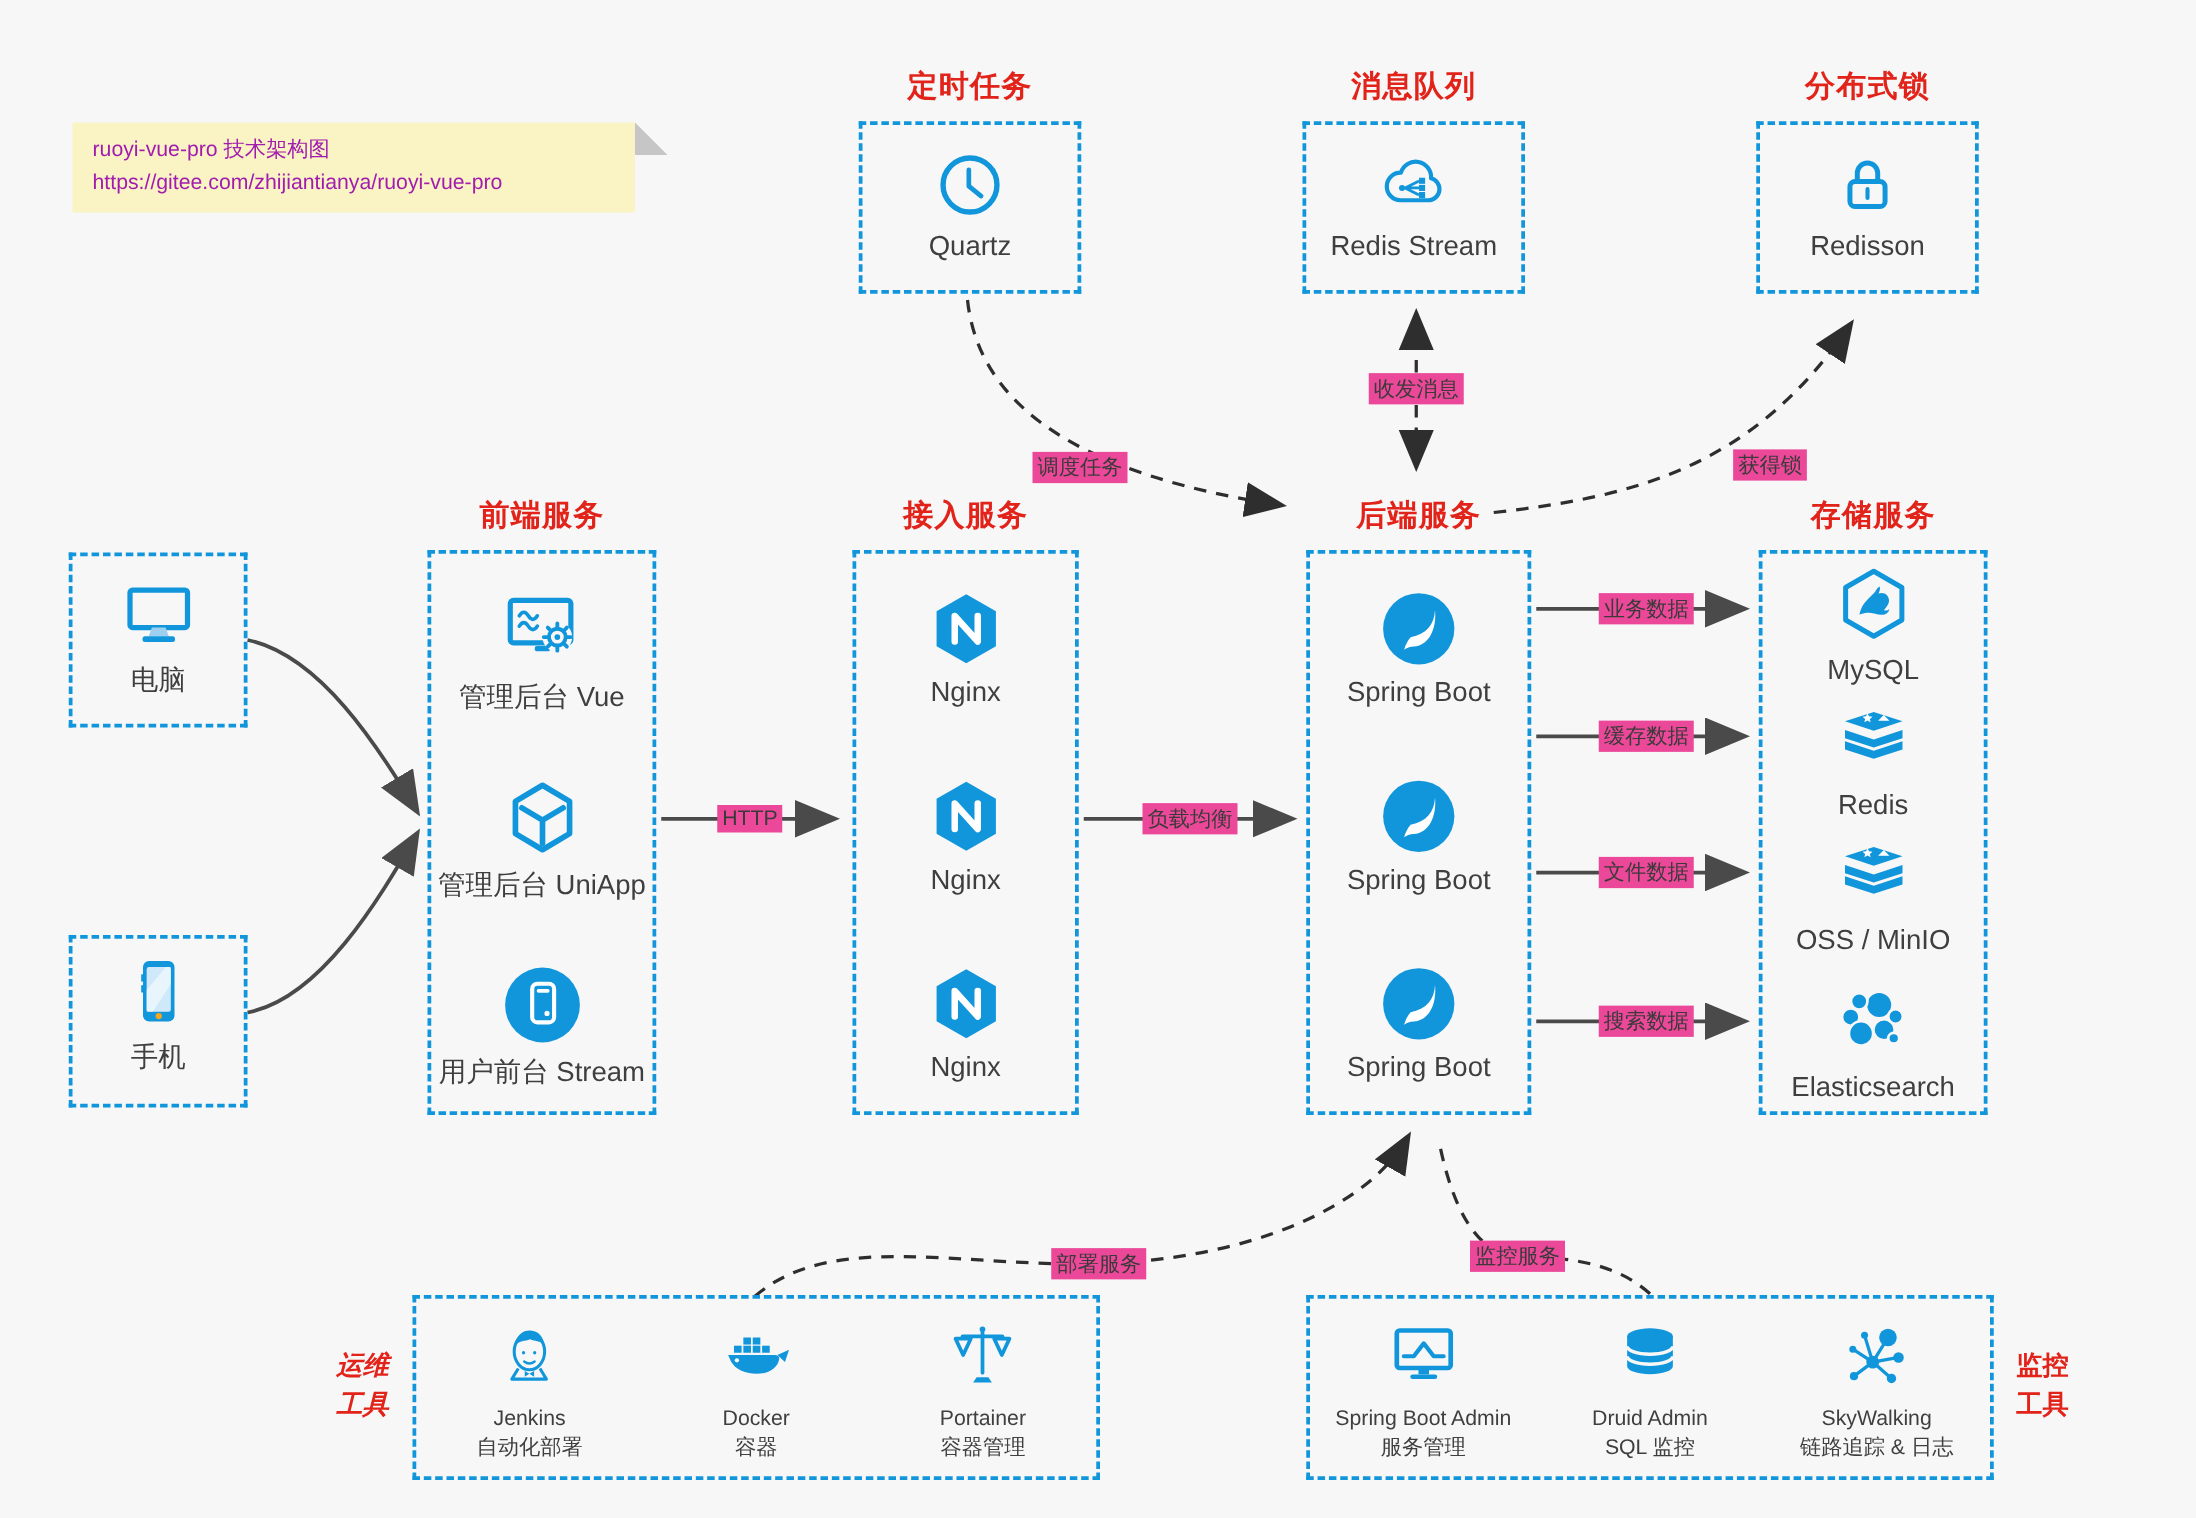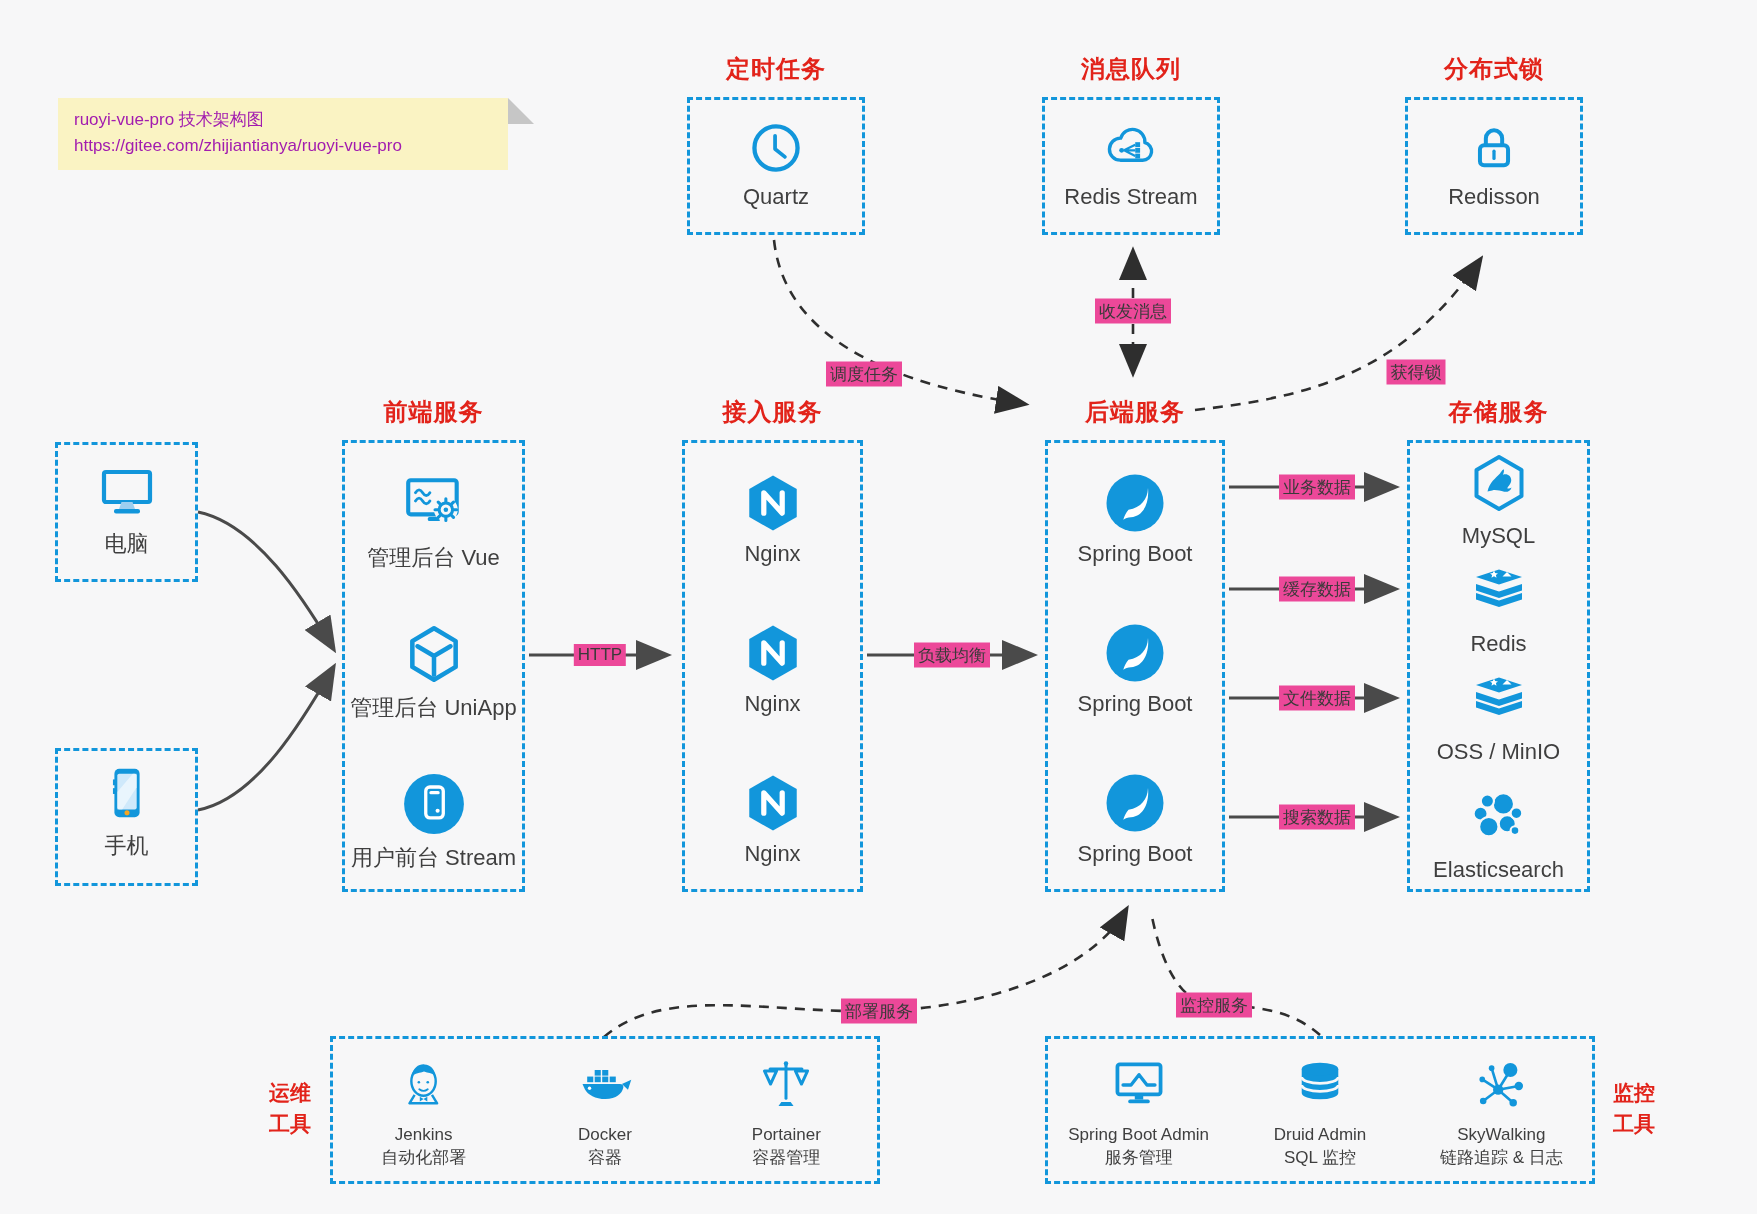--- a/index.html
+++ b/index.html
@@ -283,21 +283,21 @@
           <circle cx="21.5" cy="41" r="10"></circle>
           <circle cx="40.5" cy="38" r="8.8"></circle>
           <circle cx="50" cy="27" r="6"></circle>
           <circle cx="48.5" cy="45" r="4.5"></circle>
         </g>
       </svg>
       <span class="node-label">Elasticsearch</span>
     </div>
   </div>
 
-  <div class="side-title" style="left:262px;top:1077px;">
+  <div class="side-title" style="left:262px;top:1077px;font-style:italic;">
     <div>运维</div>
     <div>工具</div>
   </div>
   <div class="gbox" style="left:330px;top:1036px;width:550px;height:148px;">
     <div class="hrow">
       <div class="hcell">
         <svg class="ic" width="60" height="60" viewBox="0 0 64 64">
           <ellipse cx="31.5" cy="28" rx="13" ry="15.5" fill="none" stroke="#1296db" stroke-width="2.6"></ellipse>
           <path d="M18.5 24 C20 13 27 9.5 32.5 10 C39 10.5 43.5 15 44 22 C40 18.5 36.5 19.5 32 17.5 C28 19.5 22.5 18 18.5 24 Z" fill="#1296db"></path>
           <circle cx="26.5" cy="29" r="1.4" fill="#1296db"></circle>

